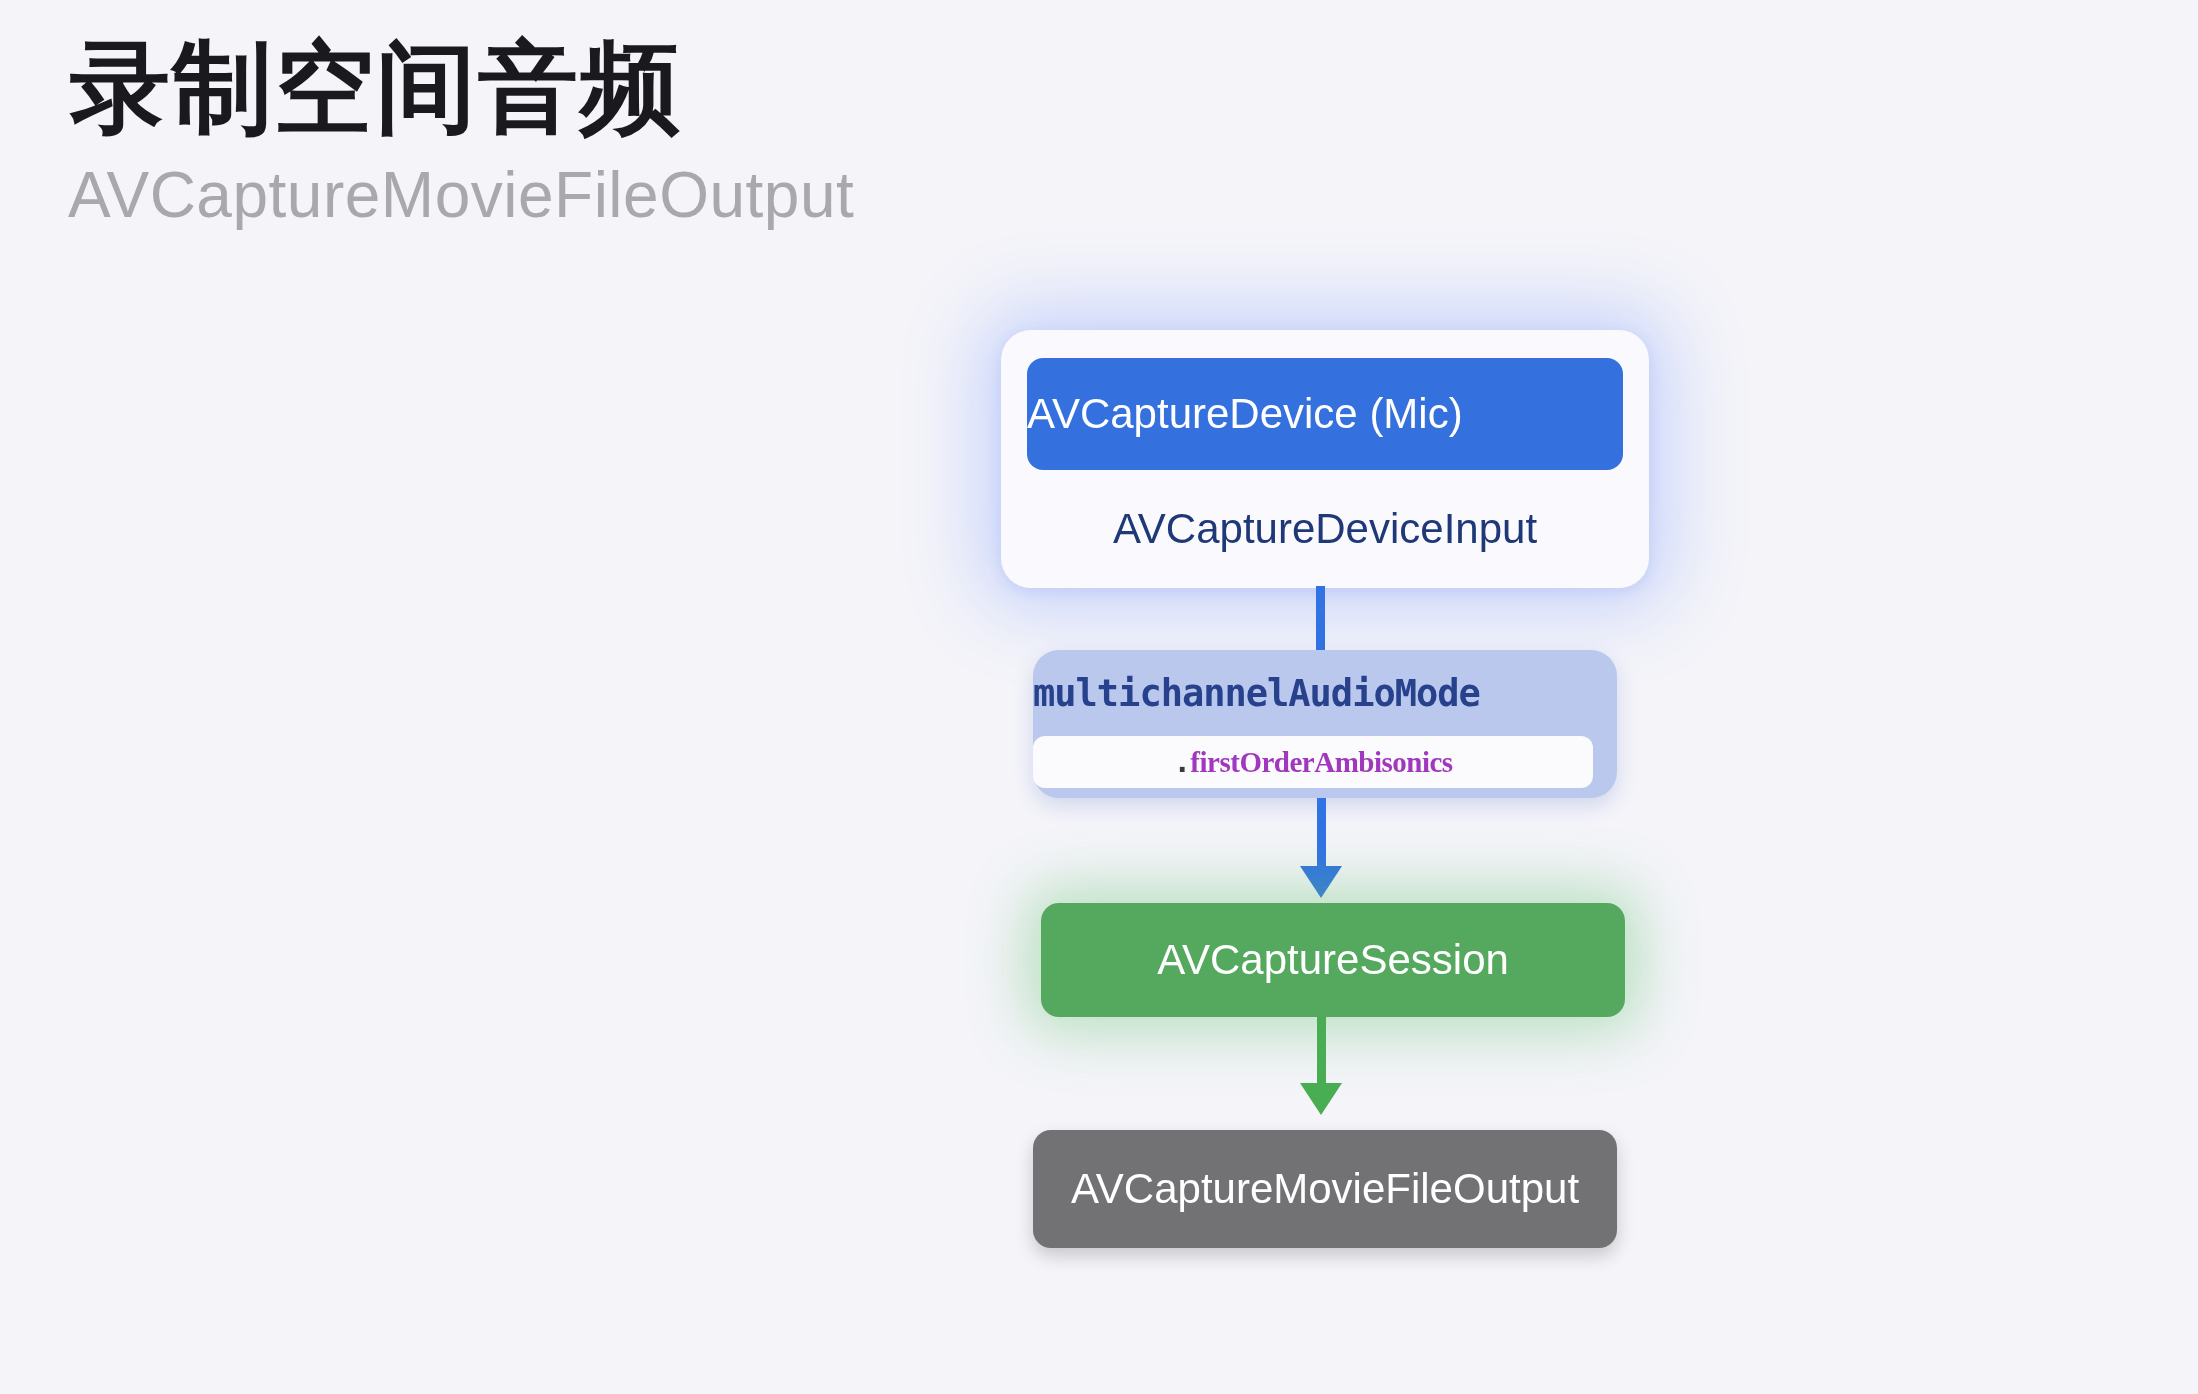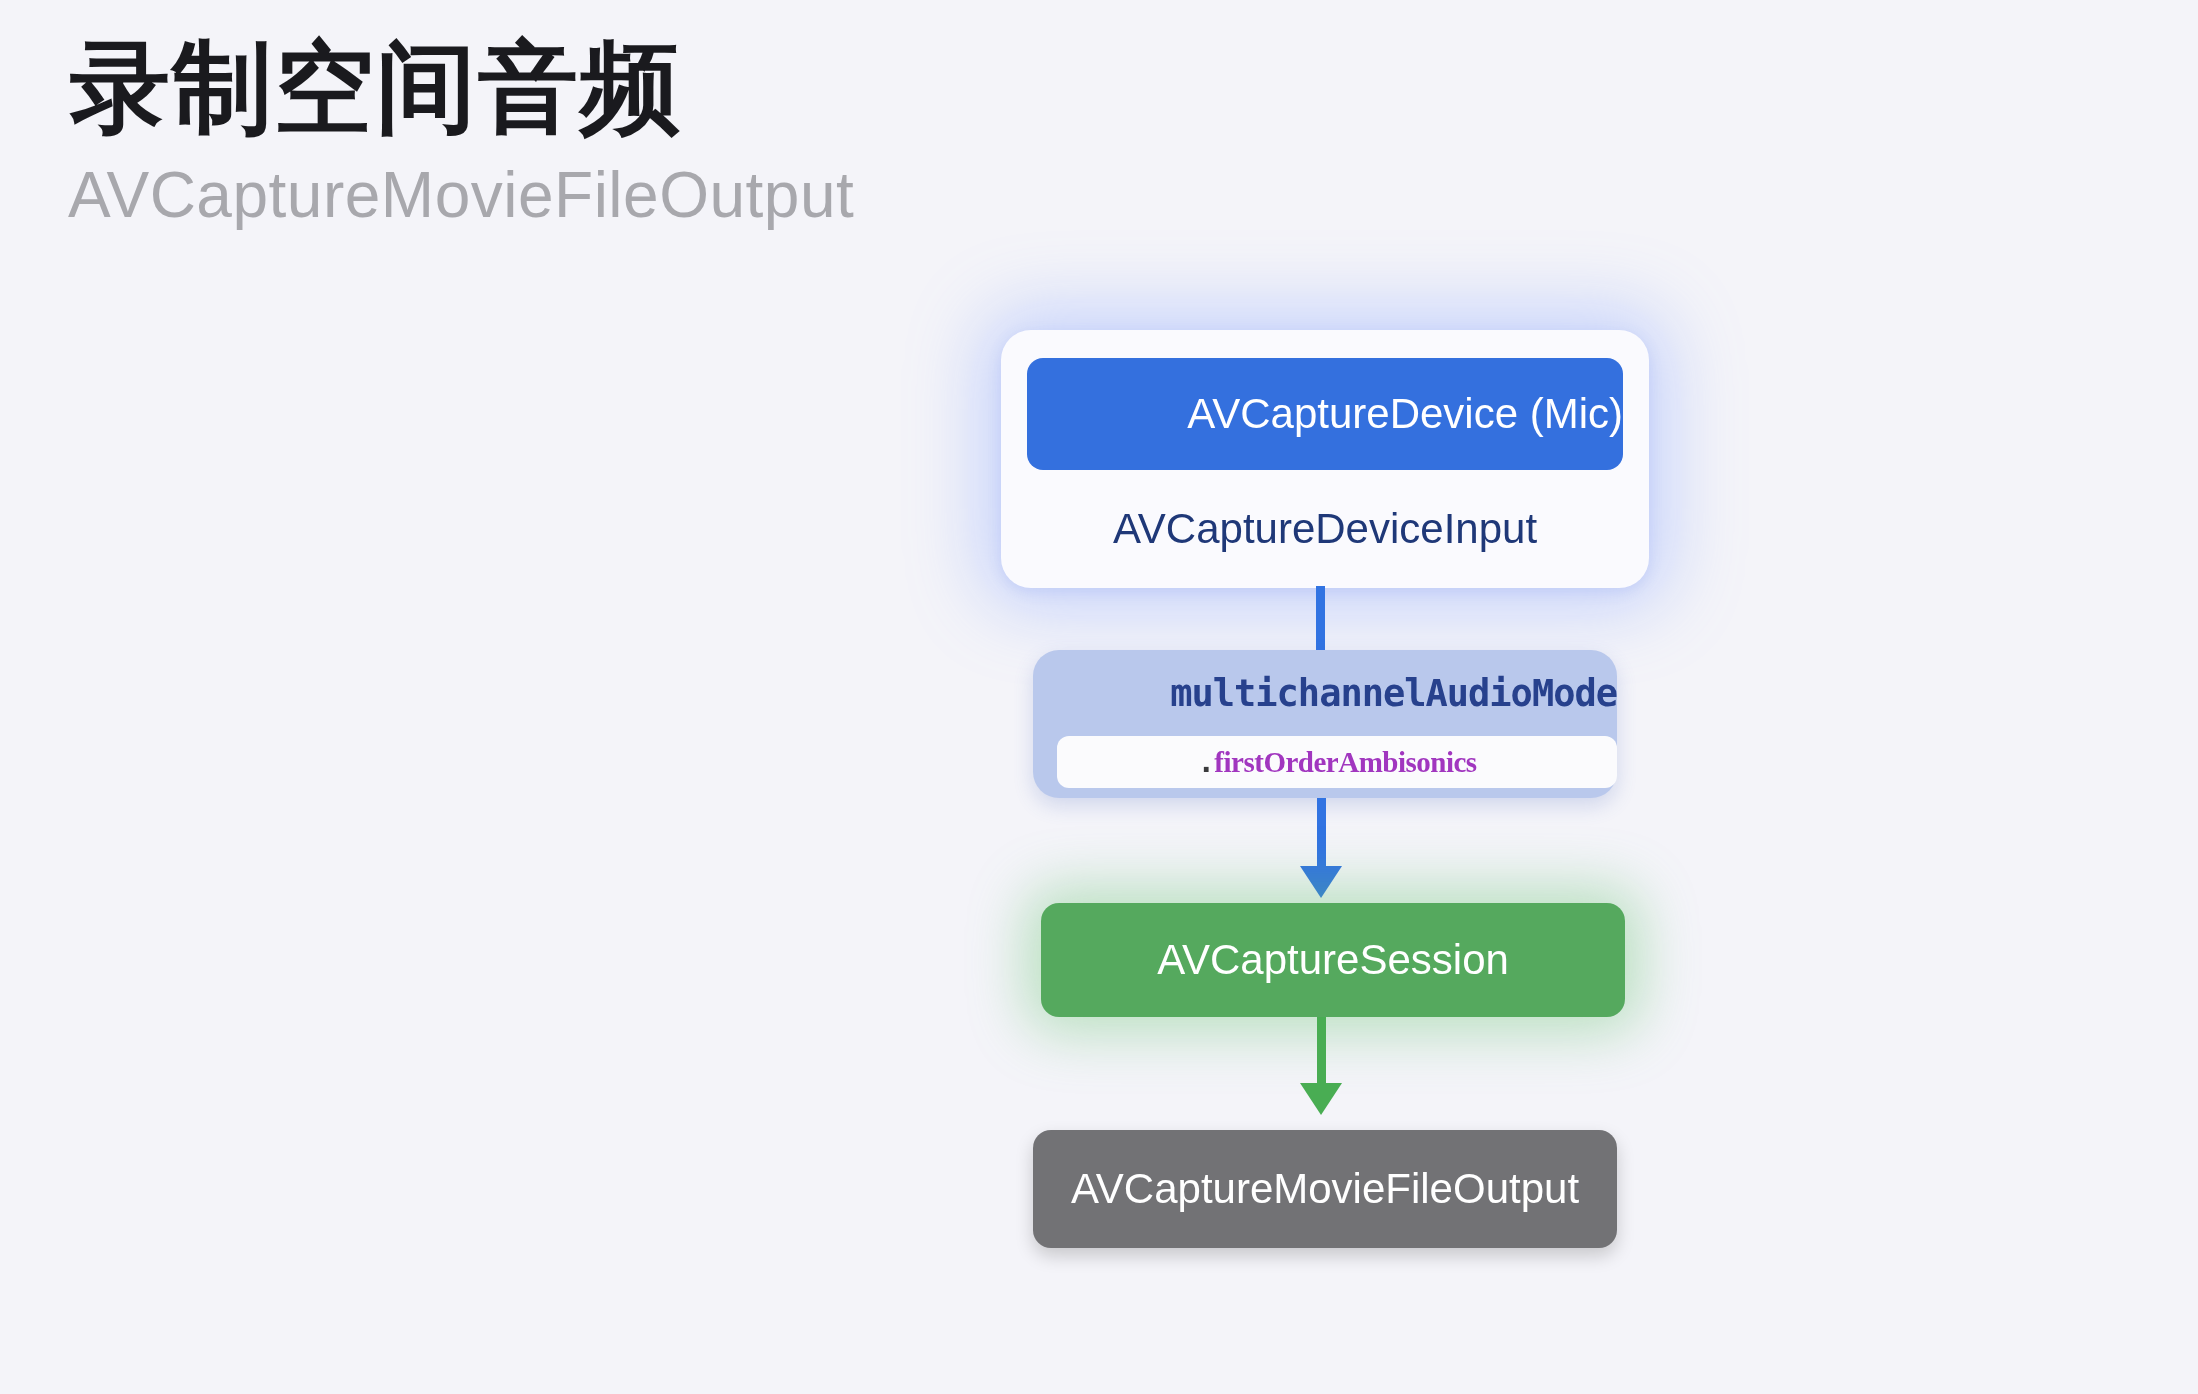--- a/index.html
+++ b/index.html
@@ -51,22 +51,21 @@
     flex-direction: column;
     align-items: center;
   }
   .device-pill {
     margin-top: 28px;
     width: 596px; height: 112px;
     background: #3470DE;
     border-radius: 16px;
     display: flex;
     align-items: center;
-    justify-content: flex-end;
-    padding-left: 16px;
+    justify-content: flex-start;
   }
   .device-pill-label {
     color: #FFFFFF;
     font-size: 42px;
     font-weight: 400;
   }
   .device-input-label {
     flex: 1;
     display: flex;
     align-items: center;
@@ -85,21 +84,21 @@
 
   .mode-box {
     position: absolute;
     left: 1033px; top: 650px;
     width: 584px; height: 148px;
     background: #B9C8EC;
     border-radius: 26px;
     box-shadow: 0 8px 20px rgba(70, 100, 190, 0.20);
     display: flex;
     flex-direction: column;
-    align-items: flex-end;
+    align-items: flex-start;
   }
   .mode-property {
     height: 86px;
     display: flex;
     align-items: center;
     justify-content: center;
     font-family: "DejaVu Sans Mono", monospace;
     font-size: 37px;
     font-weight: 600;
     color: #27418D;

